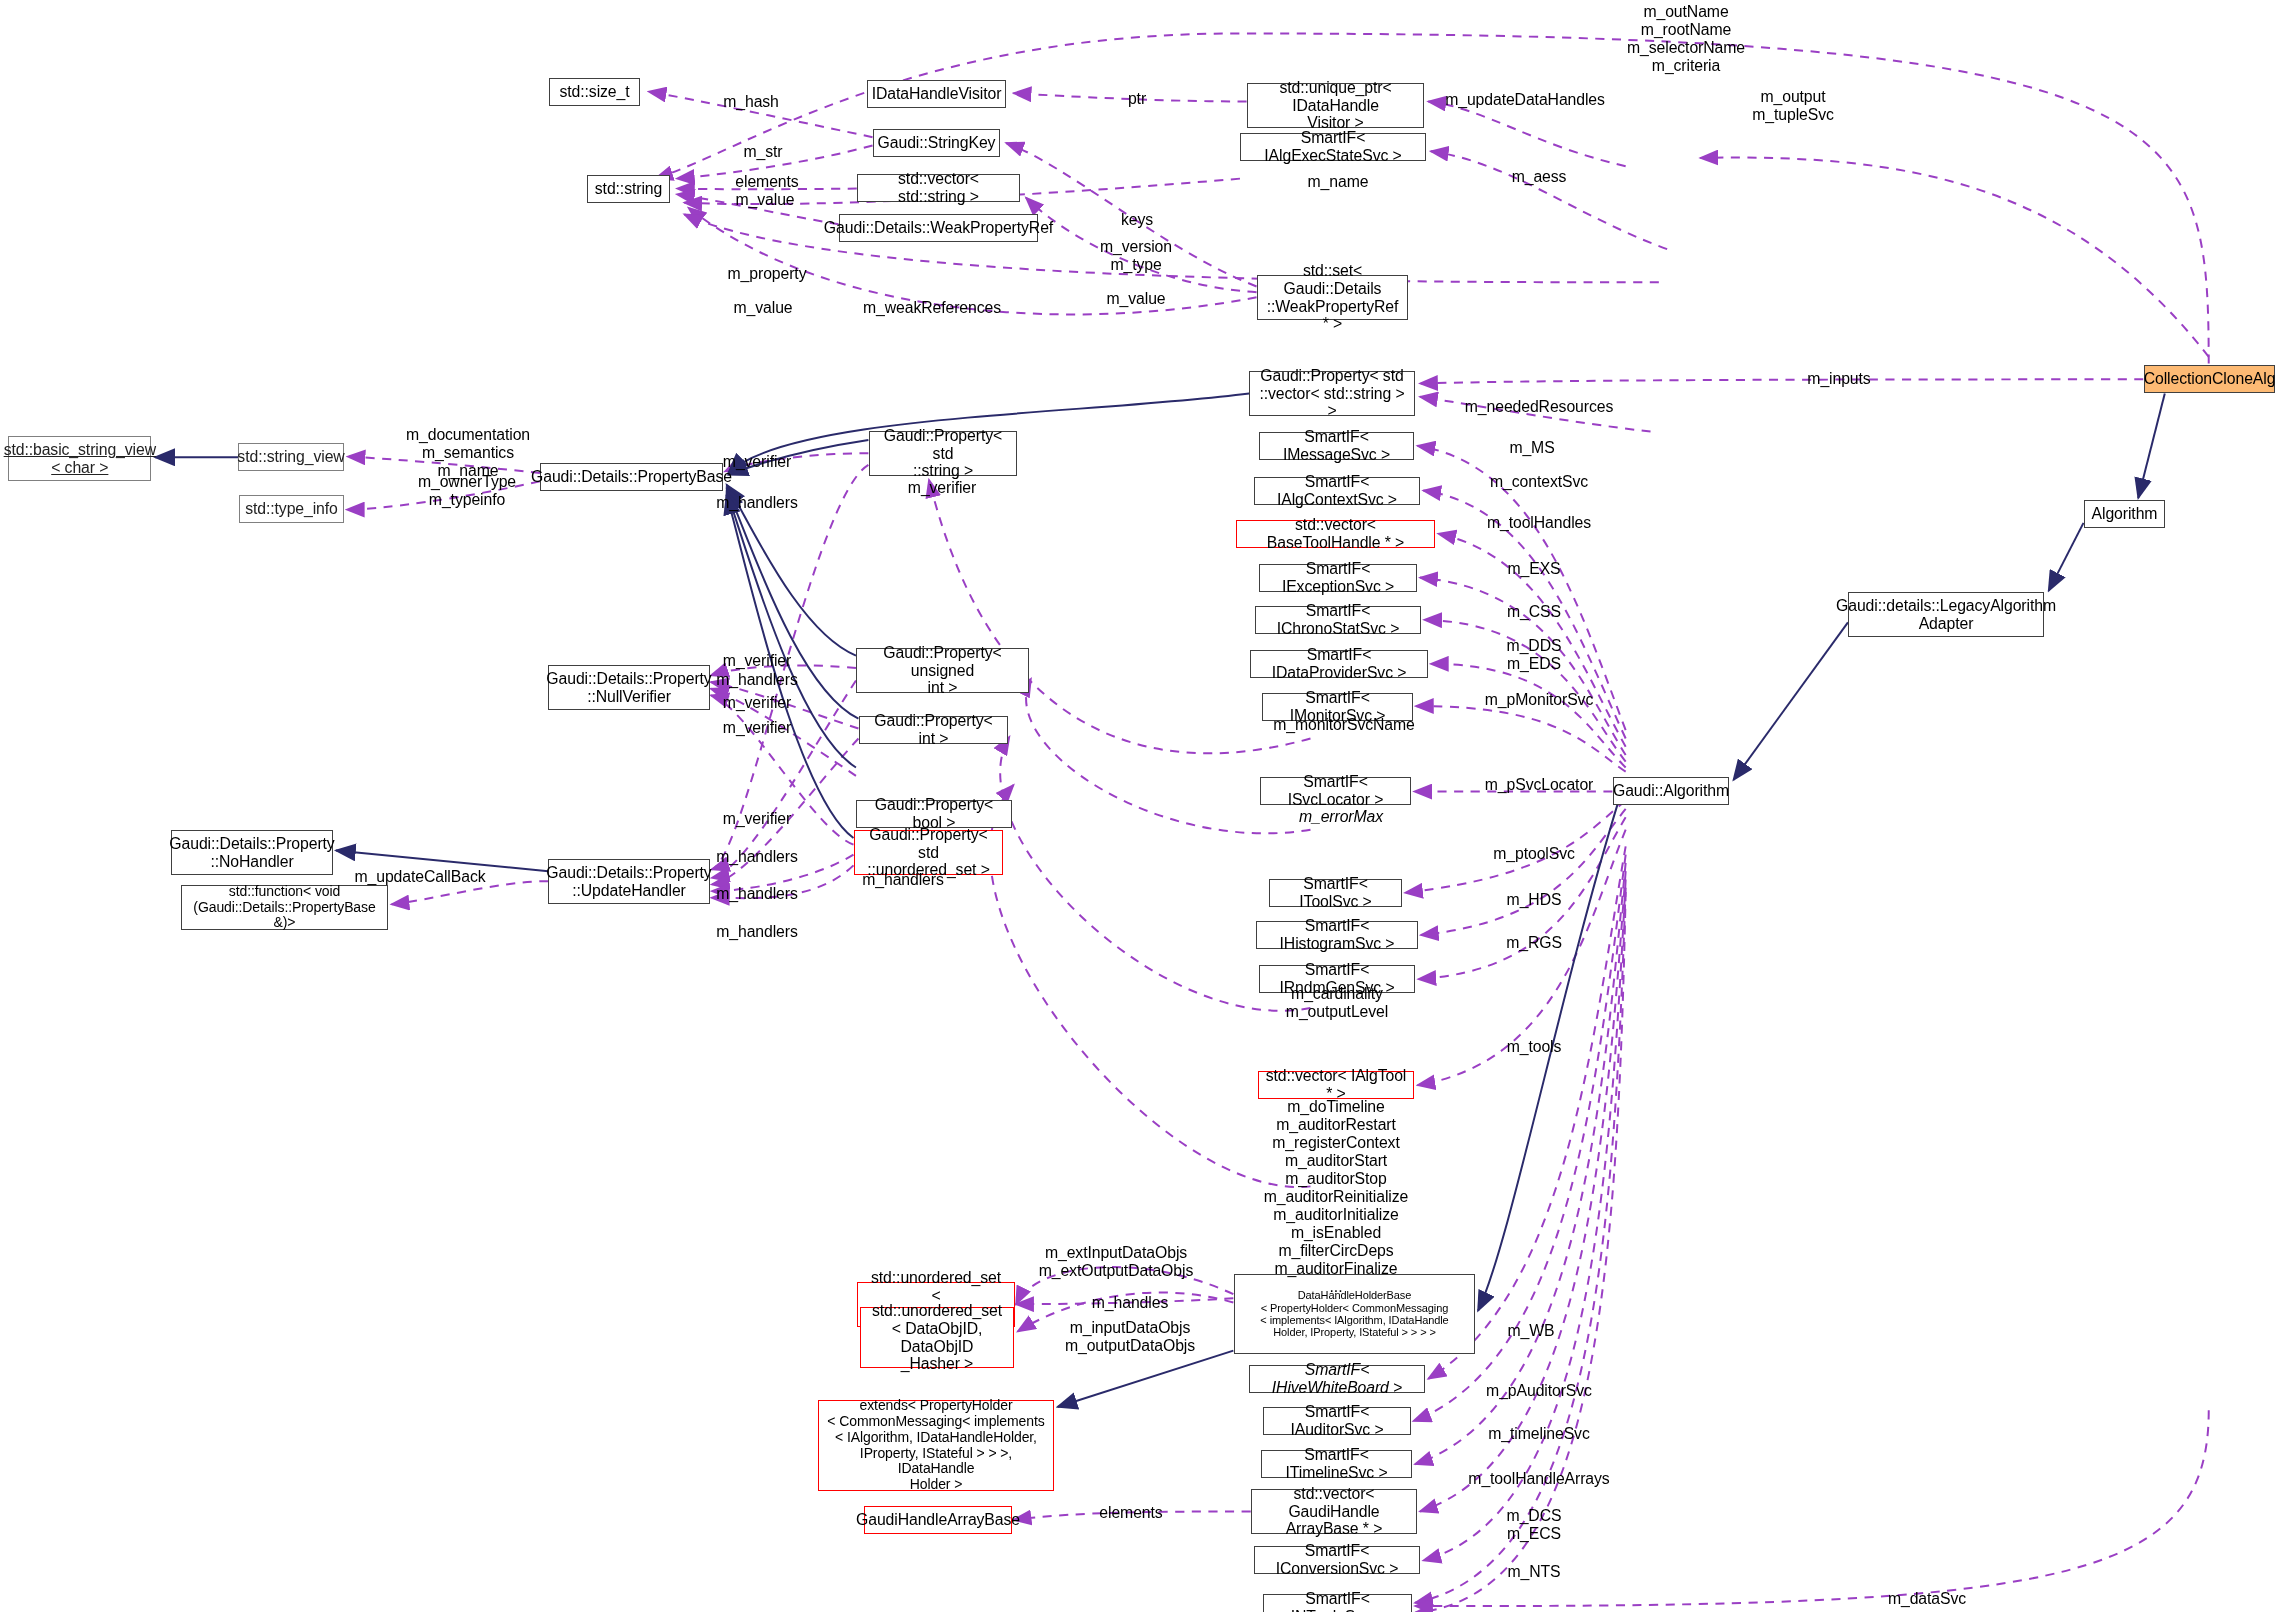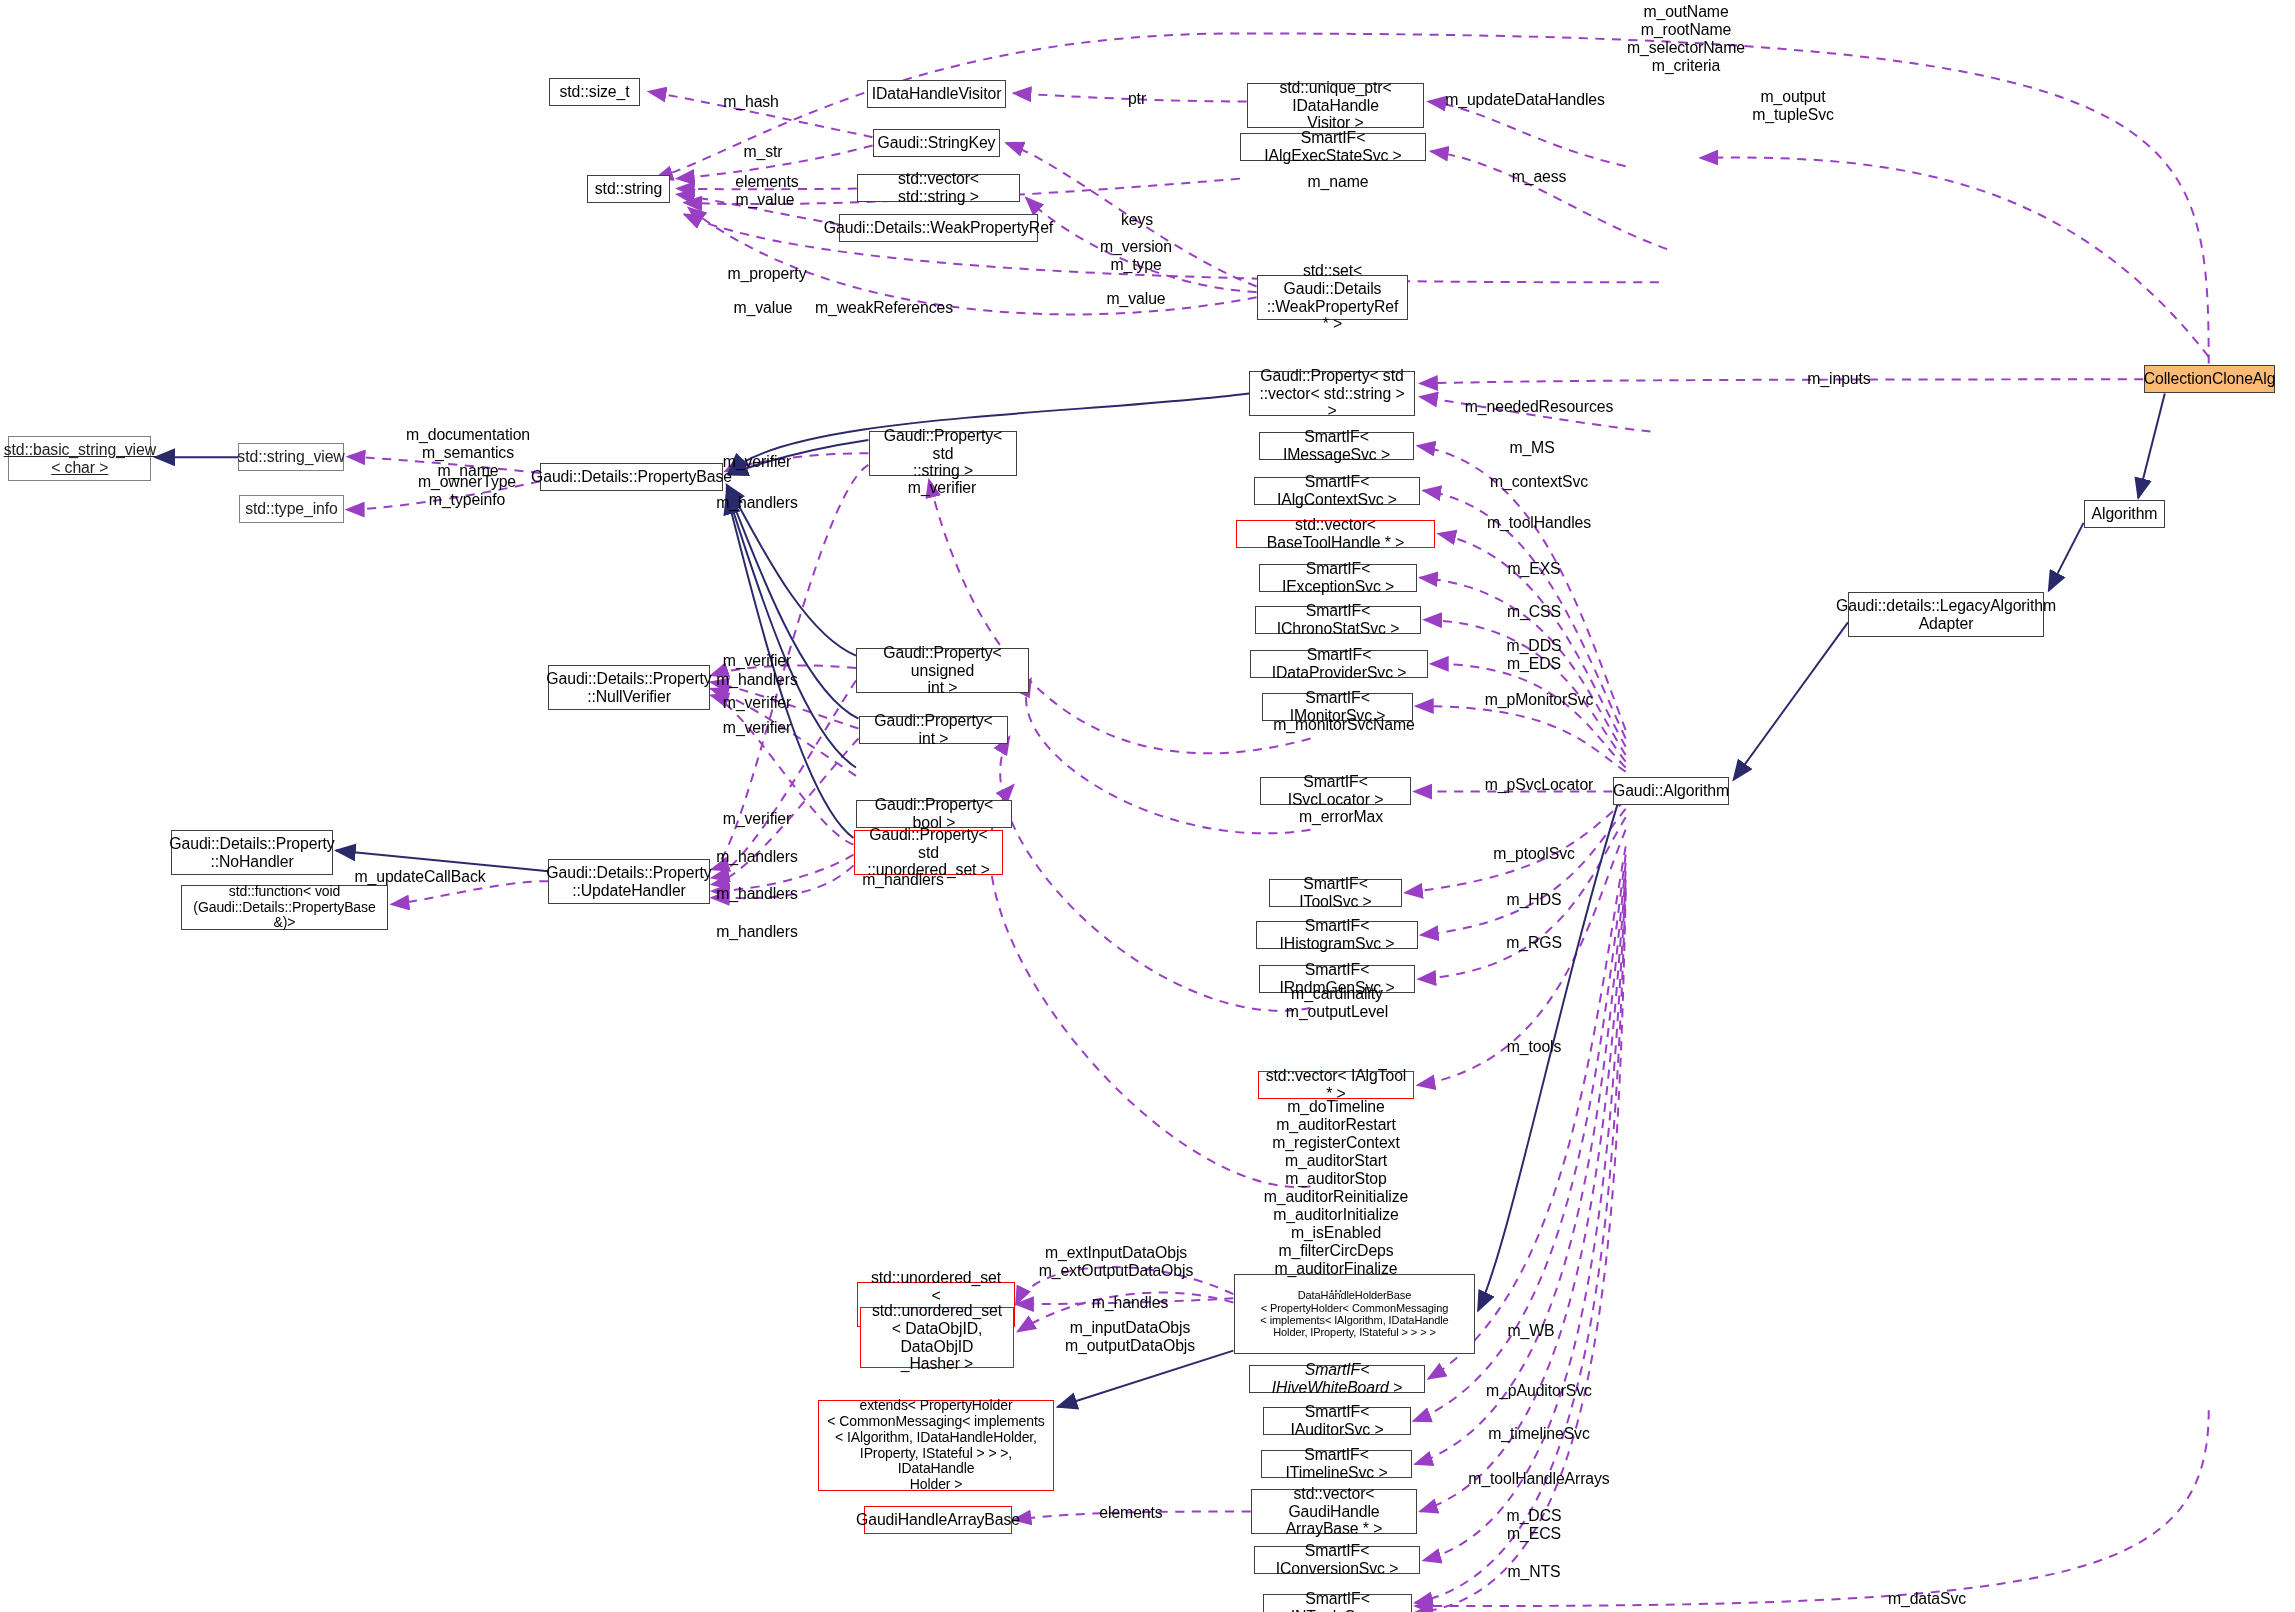--- a/index.html
+++ b/index.html
@@ -267,21 +267,21 @@
   <div class="edge-label" style="left:1338px;top:173px;">m_name</div>
   <div class="edge-label" style="left:1539px;top:168px;">m_aess</div>
   <div class="edge-label" style="left:767px;top:173px;">elements</div>
   <div class="edge-label" style="left:765px;top:191px;">m_value</div>
   <div class="edge-label" style="left:1137px;top:211px;">keys</div>
   <div class="edge-label" style="left:1136px;top:238px;">m_version
 m_type</div>
   <div class="edge-label" style="left:767px;top:265px;">m_property</div>
   <div class="edge-label" style="left:1136px;top:290px;">m_value</div>
   <div class="edge-label" style="left:763px;top:299px;">m_value</div>
-  <div class="edge-label" style="left:884px;top:299px;">m_weakReferences</div>
+  <div class="edge-label" style="left:932px;top:299px;">m_weakReferences</div>
   <div class="edge-label" style="left:1839px;top:370px;">m_inputs</div>
   <div class="edge-label" style="left:1539px;top:398px;">m_neededResources</div>
   <div class="edge-label" style="left:468px;top:426px;">m_documentation
 m_semantics
 m_name</div>
   <div class="edge-label" style="left:1532px;top:439px;">m_MS</div>
   <div class="edge-label" style="left:757px;top:453px;">m_verifier</div>
   <div class="edge-label" style="left:467px;top:473px;">m_ownerType
 m_typeinfo</div>
   <div class="edge-label" style="left:1539px;top:473px;">m_contextSvc</div>
@@ -293,21 +293,21 @@
   <div class="edge-label" style="left:1534px;top:637px;">m_DDS
 m_EDS</div>
   <div class="edge-label" style="left:757px;top:652px;">m_verifier</div>
   <div class="edge-label" style="left:757px;top:671px;">m_handlers</div>
   <div class="edge-label" style="left:1539px;top:691px;">m_pMonitorSvc</div>
   <div class="edge-label" style="left:757px;top:694px;">m_verifier</div>
   <div class="edge-label" style="left:757px;top:719px;">m_verifier</div>
   <div class="edge-label" style="left:1344px;top:716px;">m_monitorSvcName</div>
   <div class="edge-label" style="left:1539px;top:776px;">m_pSvcLocator</div>
   <div class="edge-label" style="left:757px;top:810px;">m_verifier</div>
-  <div class="edge-label" style="left:1341px;top:808px;">m_errorMax</div>
+  <div class="edge-label" style="left:1341px;top:808px;font-style:italic;">m_errorMax</div>
   <div class="edge-label" style="left:757px;top:848px;">m_handlers</div>
   <div class="edge-label" style="left:420px;top:868px;">m_updateCallBack</div>
   <div class="edge-label" style="left:1534px;top:845px;">m_ptoolSvc</div>
   <div class="edge-label" style="left:757px;top:885px;">m_handlers</div>
   <div class="edge-label" style="left:903px;top:871px;">m_handlers</div>
   <div class="edge-label" style="left:1534px;top:891px;">m_HDS</div>
   <div class="edge-label" style="left:757px;top:923px;">m_handlers</div>
   <div class="edge-label" style="left:1534px;top:934px;">m_RGS</div>
   <div class="edge-label" style="left:1337px;top:985px;">m_cardinality
 m_outputLevel</div>

